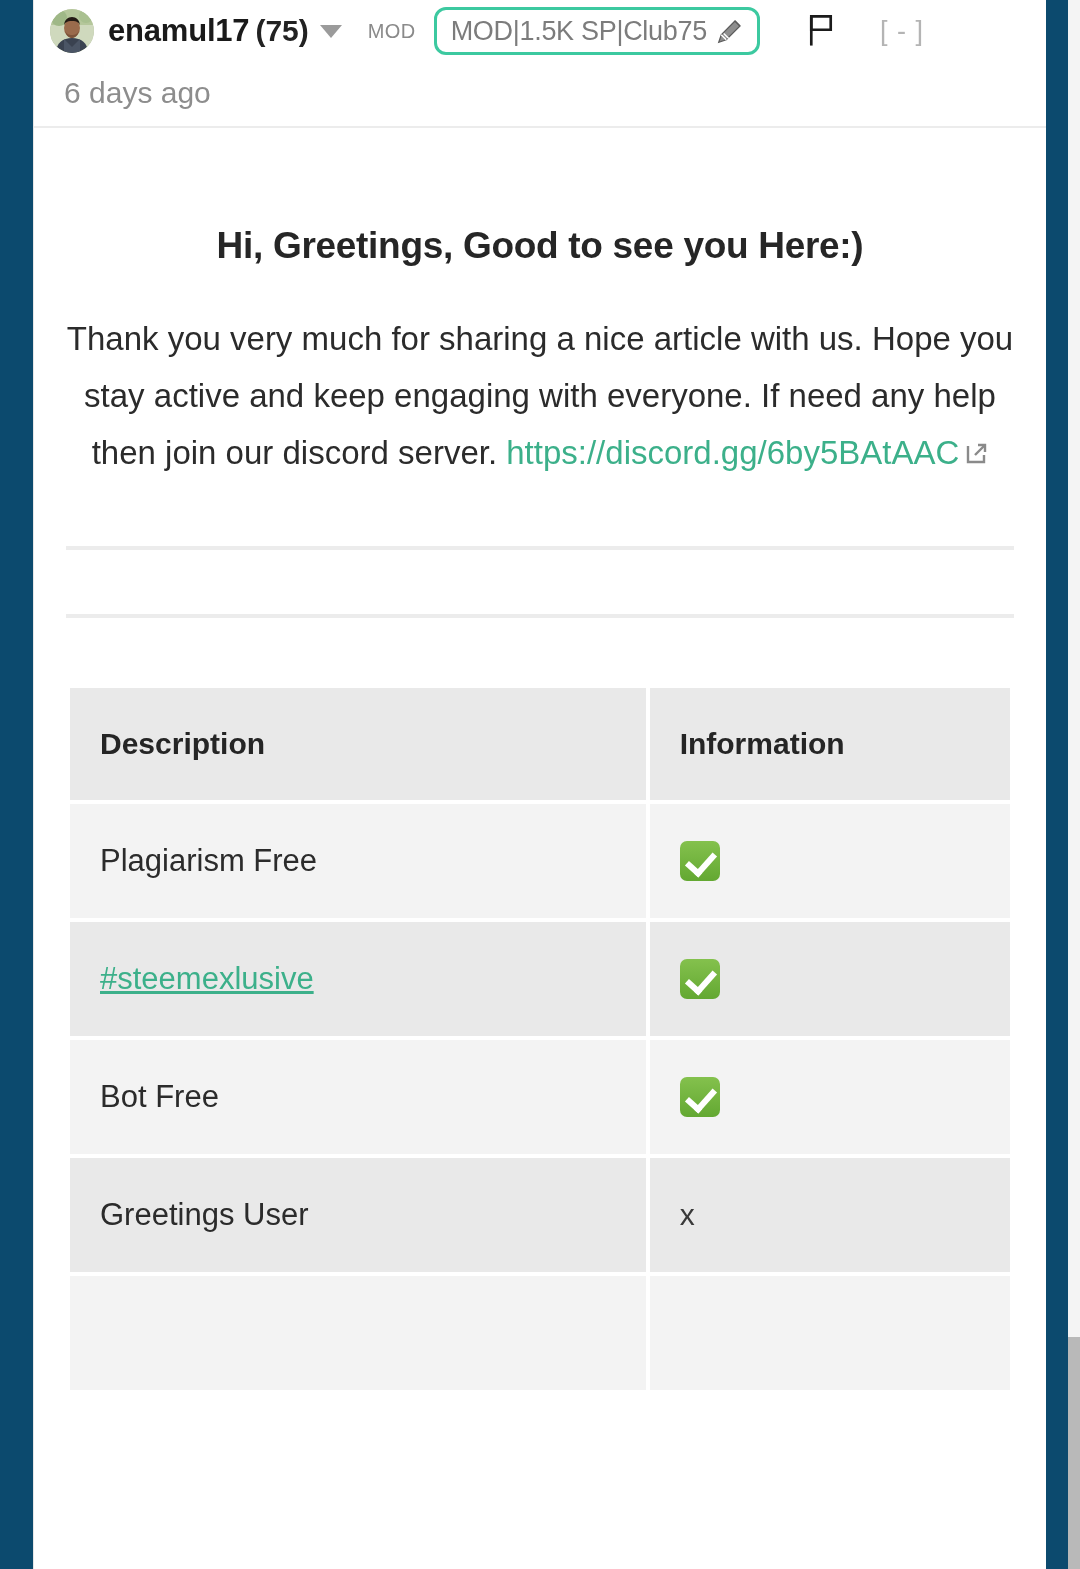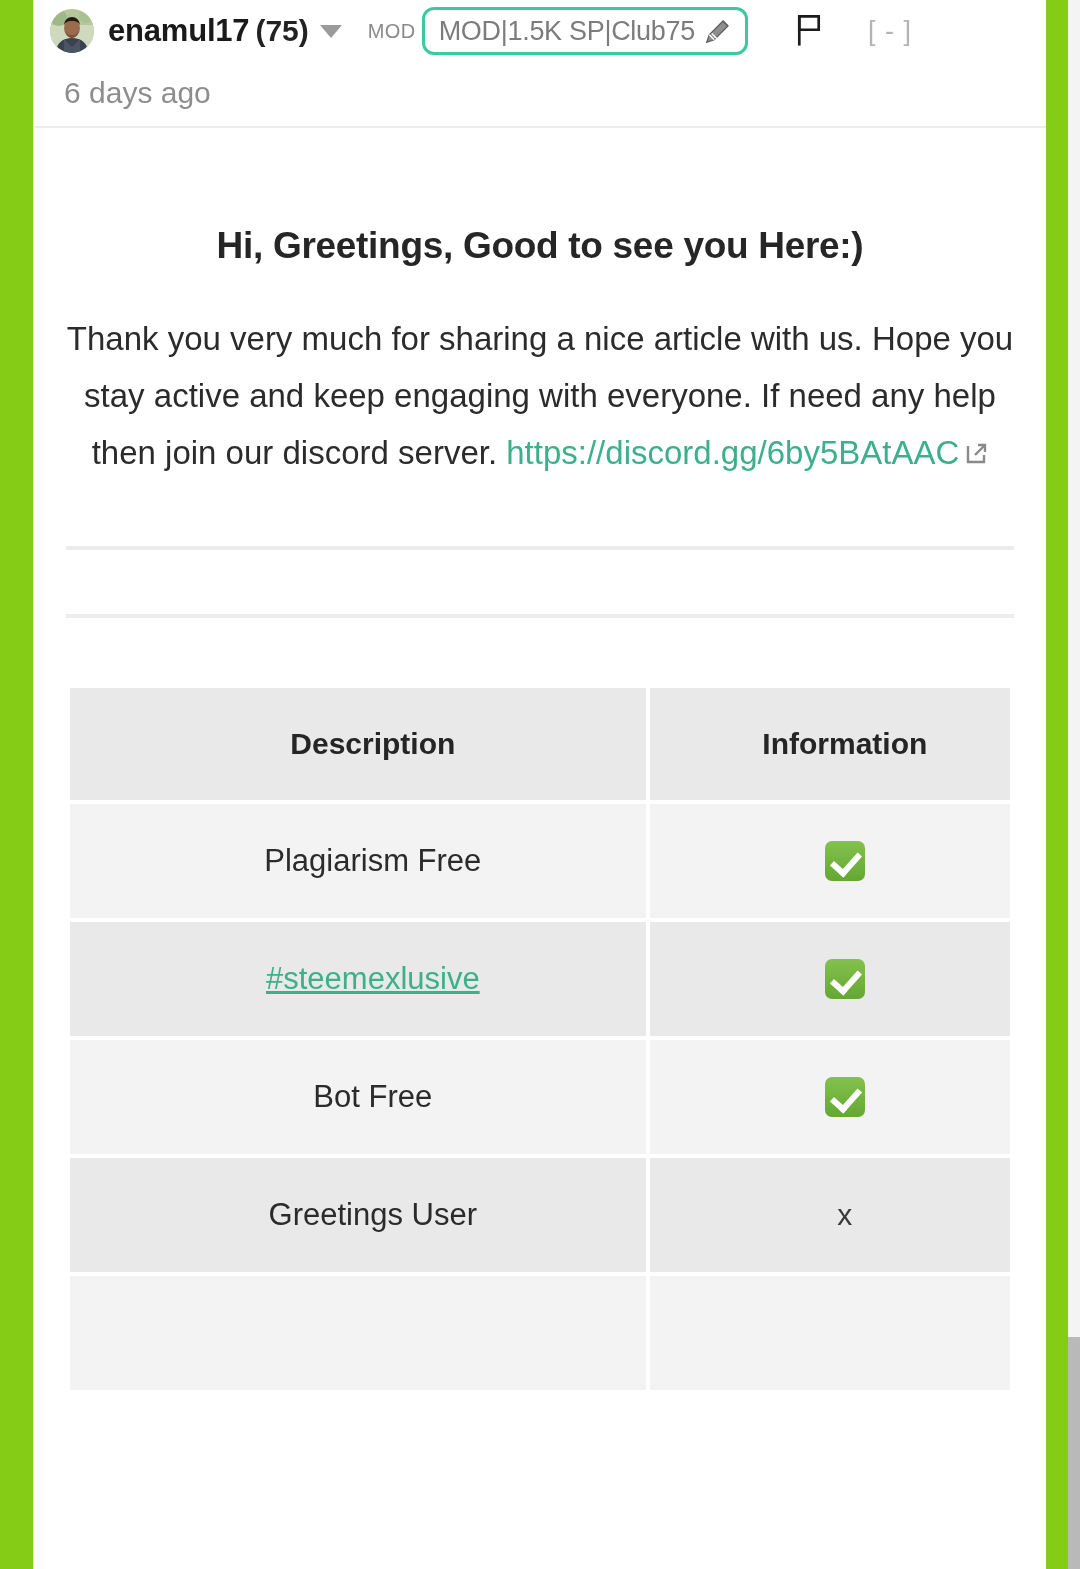--- a/index.html
+++ b/index.html
@@ -9,21 +9,21 @@
     height: 1569px;
     background: #f4f4f4;
     font-family: "Liberation Sans", sans-serif;
     overflow: hidden;
   }
 
   .page {
     position: relative;
     width: 1080px;
     height: 1569px;
-    background: #84cc16;
+    background: #0c4a6e;
   }
 
   
   .comment-card {
     position: absolute;
     left: 33px;
     top: 0;
     width: 1013px;
     height: 1569px;
     background: #ffffff;
@@ -84,21 +84,21 @@
 
   .mod-label {
     font-size: 20px;
     color: #8a8a8a;
     margin-left: 26px;
     letter-spacing: 0.4px;
     white-space: nowrap;
   }
 
   .badge-pill {
-    margin-left: 6px;
+    margin-left: 18px;
     border: 3px solid #3cc9a0;
     border-radius: 12px;
     height: 48px;
     display: flex;
     align-items: center;
     padding: 0 12px 0 14px;
     white-space: nowrap;
   }
   .badge-text {
     font-size: 27px;
@@ -182,21 +182,21 @@
     margin-left: 14px;
     width: calc(100% - 28px);
     table-layout: fixed;
   }
 
   .info-table th,
   .info-table td {
     padding: 0 0 0 30px;
     height: 114px;
     vertical-align: middle;
-    text-align: center;
+    text-align: left;
     font-weight: 400;
     border: 0;
   }
 
   .info-table thead th {
     background: #e9e9e9;
     font-size: 30px;
     font-weight: 700;
     color: #252525;
     height: 112px;

